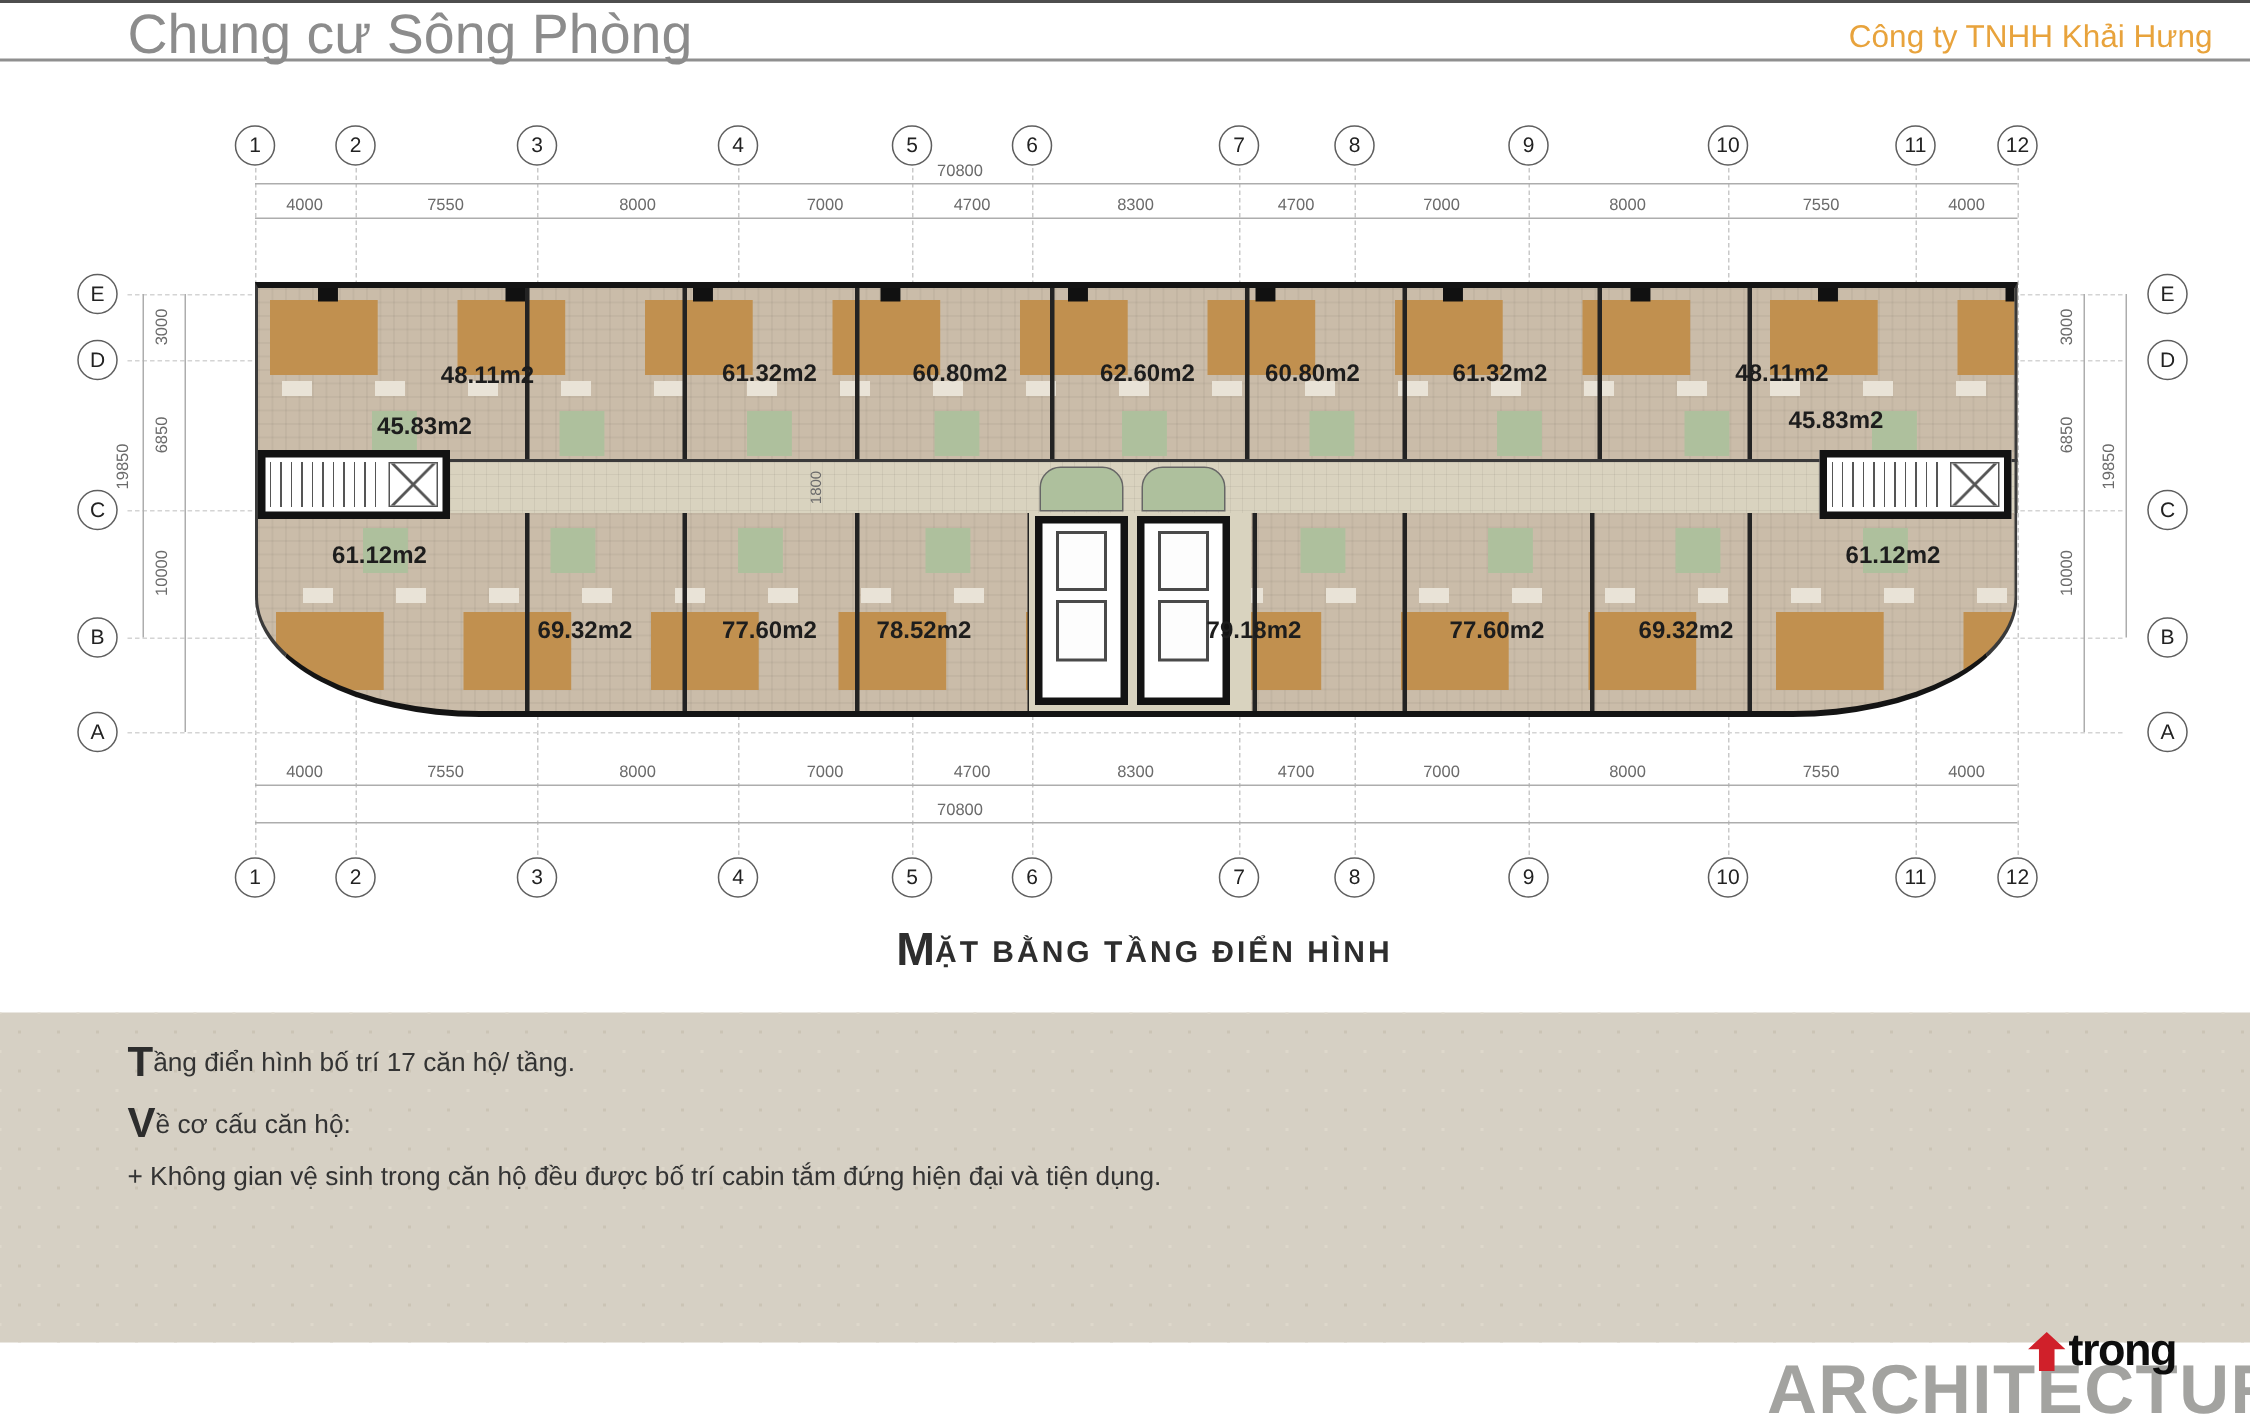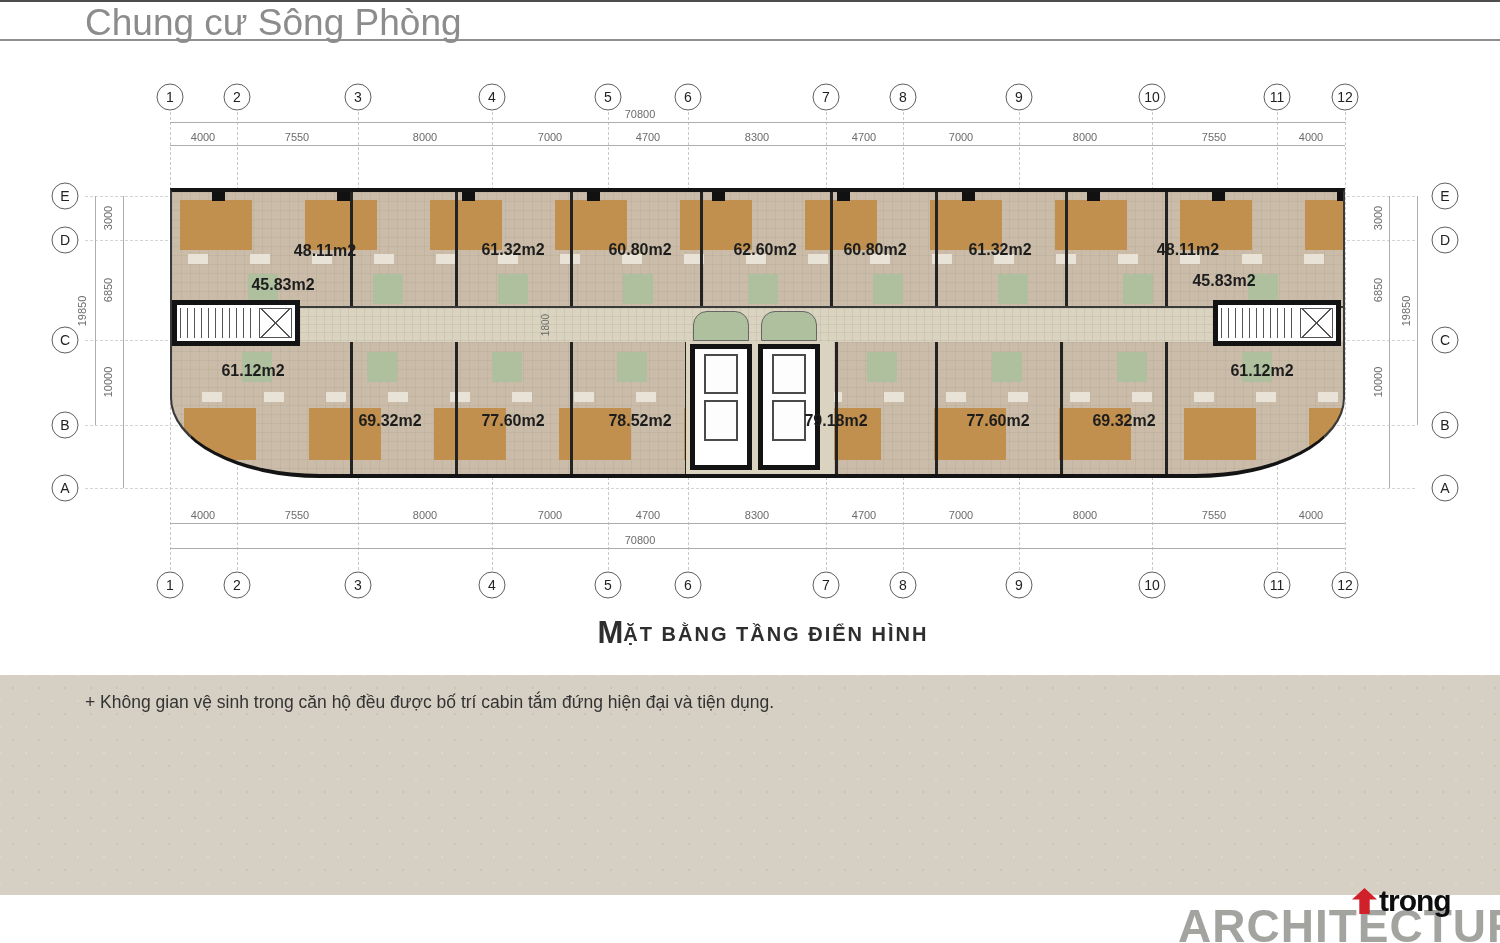--- a/index.html
+++ b/index.html
@@ -94,20 +94,21 @@
   .brand-text { font-size:30px; font-weight:bold; color:#0d0d0d; letter-spacing:-1px; margin-left:2px; }
 </style>
 </head>
 <body>
 
 <div class="page">
 
   <div class="toprule"></div>
   <div class="titlerule"></div>
   <div class="title">Chung cư Sông Phòng</div>
+  <div class="company">Công ty TNHH Khải Hưng</div>
 
   <div>
 
     <div class="vgrid" style="left:170px"></div>
     <div class="vgrid" style="left:237px"></div>
     <div class="vgrid" style="left:358px"></div>
     <div class="vgrid" style="left:492px"></div>
     <div class="vgrid" style="left:608px"></div>
     <div class="vgrid" style="left:688px"></div>
     <div class="vgrid" style="left:826px"></div>
@@ -251,33 +252,35 @@
     <span class="area" style="left:513px;top:250px">61.32m2</span>
     <span class="area" style="left:640px;top:250px">60.80m2</span>
     <span class="area" style="left:765px;top:250px">62.60m2</span>
     <span class="area" style="left:875px;top:250px">60.80m2</span>
     <span class="area" style="left:1000px;top:250px">61.32m2</span>
     <span class="area" style="left:1188px;top:250px">48.11m2</span>
     <span class="area" style="left:1224px;top:281px">45.83m2</span>
     <span class="area" style="left:253px;top:371px">61.12m2</span>
     <span class="area" style="left:390px;top:421px">69.32m2</span>
     <span class="area" style="left:513px;top:421px">77.60m2</span>
-    <span class="area" style="left:640px;top:421px">78.52m2</span>
+    <span class="area" style="left:616px;top:421px">78.52m2</span>
     <span class="area" style="left:836px;top:421px">79.18m2</span>
     <span class="area" style="left:998px;top:421px">77.60m2</span>
     <span class="area" style="left:1124px;top:421px">69.32m2</span>
     <span class="area" style="left:1262px;top:371px">61.12m2</span>
 
     <span class="dimv" style="left:545px;top:325px;font-size:10px">1800</span>
 
     <div class="caption"><span class="init">M</span><span>ẶT BẰNG TẦNG ĐIỂN HÌNH</span></div>
   </div>
 
   <div class="info">
     <div class="notes">
+      <div class="nline"><span class="dc">T</span><span>ầng điển hình bố trí 17 căn hộ/ tầng.</span></div>
+      <div class="nline"><span class="dc">V</span><span>ề cơ cấu căn hộ:</span></div>
       <div class="bullets">
         <div>+ Không gian vệ sinh trong căn hộ đều được bố trí cabin tắm đứng hiện đại và tiện dụng.</div>
       </div>
     </div>
 
   </div>
 
   <div class="watermark">ARCHITECTURE</div>
   <div class="brand">
     <svg width="25" height="27" viewBox="0 0 24 26">

